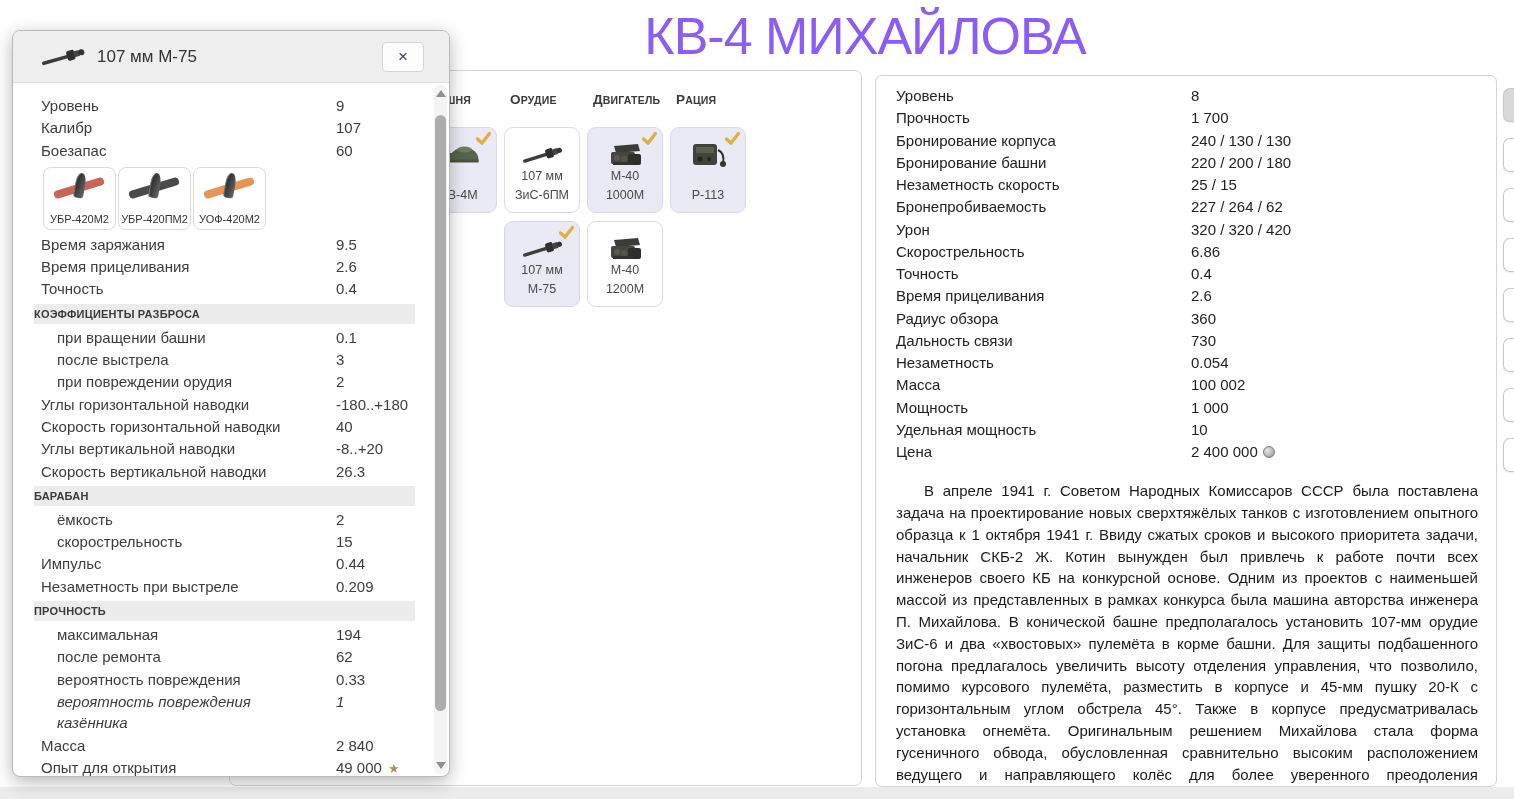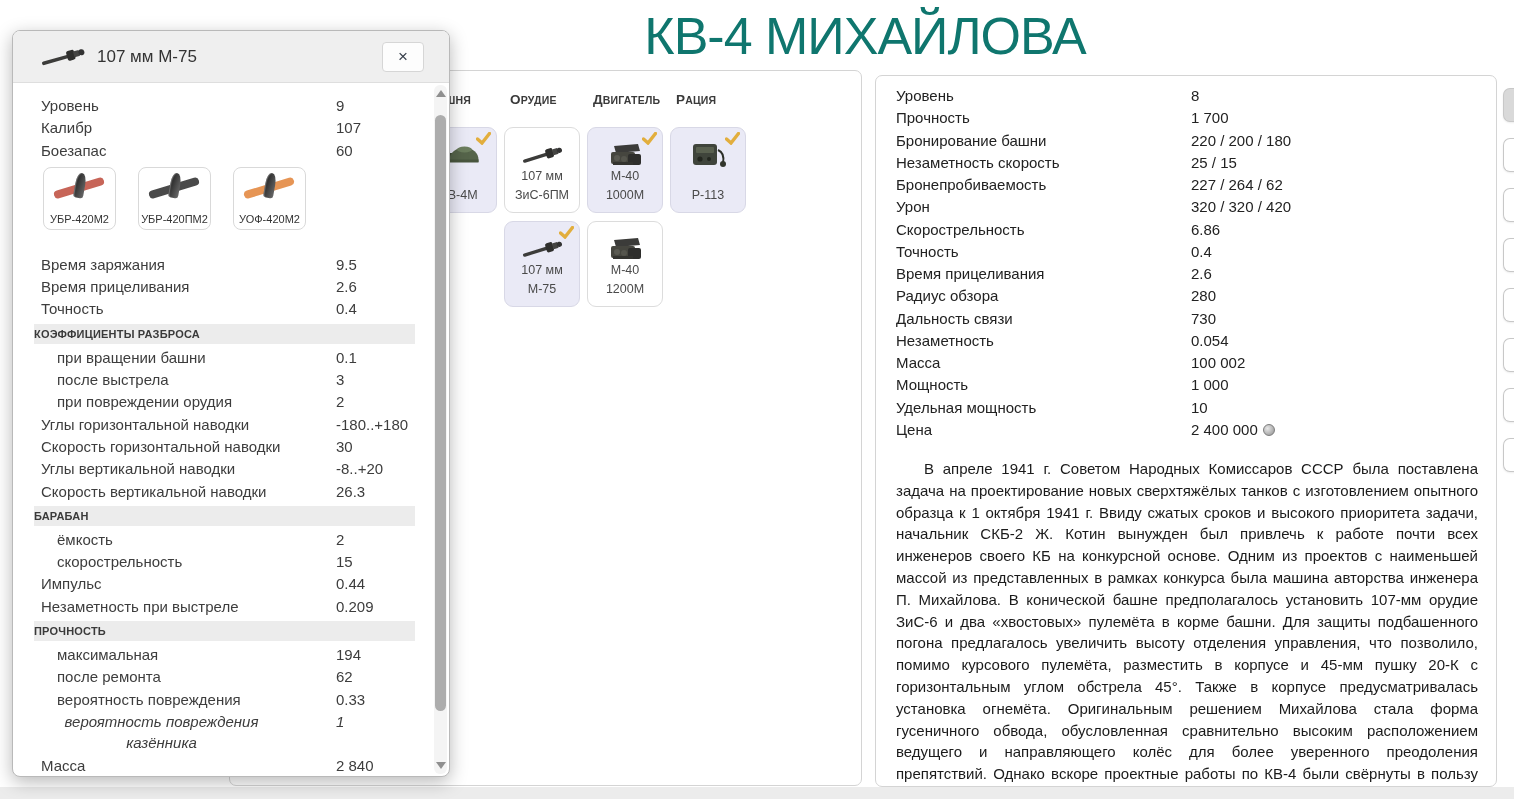--- a/index.html
+++ b/index.html
@@ -2,21 +2,21 @@
 <html><head>
 <meta charset="utf-8">
 <style>
   * { margin:0; padding:0; box-sizing:border-box; }
   html,body { background:#fff; }
   body { font-family:"Liberation Sans","DejaVu Sans",sans-serif; color:#333; }
   #stage { position:relative; width:1514px; height:799px; overflow:hidden; background:#fff; }
 
   
   .page-title { position:absolute; left:230px; top:6px; width:1270px; text-align:center;
-    font-size:52px; letter-spacing:-1px; color:#0f766e; font-weight:400; white-space:nowrap; }
+    font-size:52px; letter-spacing:-1px; color:#8b5cf6; font-weight:400; white-space:nowrap; }
 
   
   .footer-strip { position:absolute; left:0; top:787px; width:1514px; height:12px; background:#ececec; }
 
   
   .panel { position:absolute; background:#fff; border:1px solid #d4d4d4; border-radius:7px; }
   .panel-modules { left:229px; top:70px; width:633px; height:716px; }
   .panel-chars   { left:875px; top:75px; width:622px; height:712px; overflow:hidden; }
 
   
@@ -59,29 +59,29 @@
   .popup-gun-ic { margin-left:26px; width:48px; height:30px; }
   .popup-title { margin-left:10px; font-size:17px; color:#333; }
   .close-btn { position:absolute; right:25px; top:11px; width:42px; height:30px; background:#fdfdfd;
     border:1px solid #d6d6d6; border-radius:4px; font-size:17px; line-height:28px; text-align:center;
     color:#39414d; cursor:pointer; }
   .popup-body { position:relative; padding:12px 40px 0 28px; }
   .prow { position:relative; height:22.3px; line-height:22.3px; font-size:15px; }
   .prow.wrap { height:44px;font-style:italic; }
   .prow.wrap .plabel { display:inline-block; width:225px; line-height:21px; vertical-align:top; }
   .plabel { color:#3d3d3d; }
-  .prow.sub .plabel { padding-left:16px;text-align:center; }
+  .prow.sub .plabel { padding-left:16px; }
   .pvalue { position:absolute; left:295px; top:0; color:#3d3d3d; white-space:nowrap; }
   .psection { width:381px; margin:3px 0 3px -7px; height:20px; line-height:20px;
     background:#ececec; font-size:11px; font-weight:bold; color:#3a3a3a; text-transform:uppercase;
     letter-spacing:.2px; }
   .psection .sec-text::first-letter { font-size:14px; }
   .star::before { content:'★'; color:#ab9254; font-size:13px; margin-left:6px; }
 
-  .shell-strip { display:flex; gap:22px; height:63px; margin:5px 0 24px 2px; }
+  .shell-strip { display:flex; gap:2px; height:63px; margin:5px 0 4px 2px; }
   .shell-card { position:relative; width:73px; background:#fff; border:1px solid #d9d9d9;
     border-radius:8px; cursor:pointer; }
   .shell-ic { position:relative; height:38px; }
   .streak { position:absolute; left:9px; top:16px; width:52px; height:8px; border-radius:4px;
     transform:rotate(-17deg); opacity:.8; }
   .bullet { position:absolute; left:31px; top:5px; width:10px; height:25px;
     background:linear-gradient(100deg,#1e1e1e,#6a6a6a); border-radius:45% 45% 3px 3px;
     transform:rotate(10deg); box-shadow:inset 1px 0 1px rgba(255,255,255,.35); }
   .shell-name { position:absolute; bottom:4px; width:100%; text-align:center; font-size:11px; color:#333; }
 
@@ -222,20 +222,24 @@
     <div class="char-rows" id="char-rows">
         <div class="crow">
     <span class="clabel">Уровень</span>
     <span class="cvalue">8</span>
   </div>
         <div class="crow">
     <span class="clabel">Прочность</span>
     <span class="cvalue">1 700</span>
   </div>
         <div class="crow">
+    <span class="clabel">Бронирование корпуса</span>
+    <span class="cvalue">240 / 130 / 130</span>
+  </div>
+        <div class="crow">
     <span class="clabel">Бронирование башни</span>
     <span class="cvalue">220 / 200 / 180</span>
   </div>
         <div class="crow">
     <span class="clabel">Незаметность скорость</span>
     <span class="cvalue">25 / 15</span>
   </div>
         <div class="crow">
     <span class="clabel">Бронепробиваемость</span>
     <span class="cvalue">227 / 264 / 62</span>
@@ -251,21 +255,21 @@
         <div class="crow">
     <span class="clabel">Точность</span>
     <span class="cvalue">0.4</span>
   </div>
         <div class="crow">
     <span class="clabel">Время прицеливания</span>
     <span class="cvalue">2.6</span>
   </div>
         <div class="crow">
     <span class="clabel">Радиус обзора</span>
-    <span class="cvalue">280</span>
+    <span class="cvalue">360</span>
   </div>
         <div class="crow">
     <span class="clabel">Дальность связи</span>
     <span class="cvalue">730</span>
   </div>
         <div class="crow">
     <span class="clabel">Незаметность</span>
     <span class="cvalue">0.054</span>
   </div>
         <div class="crow">
@@ -365,21 +369,21 @@
         <div class="prow sub">
     <span class="plabel">при повреждении орудия</span>
     <span class="pvalue">2</span>
   </div>
         <div class="prow">
     <span class="plabel">Углы горизонтальной наводки</span>
     <span class="pvalue">-180..+180</span>
   </div>
         <div class="prow">
     <span class="plabel">Скорость горизонтальной наводки</span>
-    <span class="pvalue">30</span>
+    <span class="pvalue">40</span>
   </div>
         <div class="prow">
     <span class="plabel">Углы вертикальной наводки</span>
     <span class="pvalue">-8..+20</span>
   </div>
         <div class="prow">
     <span class="plabel">Скорость вертикальной наводки</span>
     <span class="pvalue">26.3</span>
   </div>
         <div class="psection">

